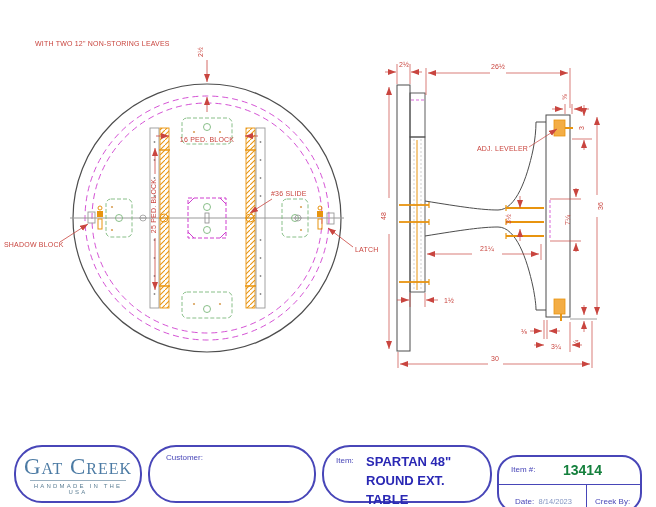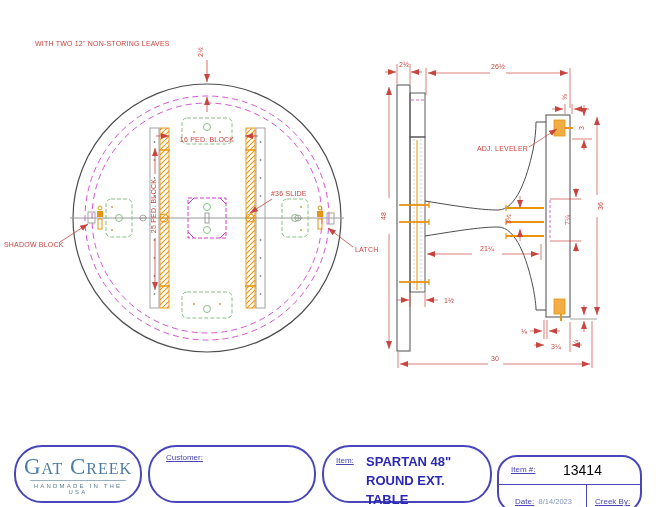--- a/index.html
+++ b/index.html
@@ -2,31 +2,31 @@
 <html><head>
 <meta charset="utf-8">
 <style>
   html,body{margin:0;padding:0;background:#ffffff;}
   .sheet{position:relative;width:656px;height:507px;background:#fff;overflow:hidden;
          font-family:"Liberation Sans",sans-serif;}
   svg text{font-family:"Liberation Sans",sans-serif;}
   .redtxt{fill:#c9453f;font-size:7px;letter-spacing:.2px;}
   .titleblock{position:absolute;left:0;top:443px;width:656px;height:64px;}
   .tbbox{position:absolute;border:2px solid #4846b8;border-radius:28px;background:#fff;box-sizing:border-box;}
-  .lbl{color:#4846b8;font-size:8px;text-decoration:underline;}
+  .lbl{color:#4846b8;font-size:8px;}
   .logo-name{font-family:"Liberation Serif",serif;font-variant:small-caps;color:#4c7ba4;
              font-size:23px;letter-spacing:1px;line-height:1;text-align:center;margin-top:8px;}
   .logo-tag{color:#5d7f95;font-size:6px;letter-spacing:2.2px;text-align:center;
             border-top:1px solid #9ab0c0;margin:2px 14px 0 14px;padding-top:2px;}
   .cust-lbl{position:absolute;top:6px;left:16px;}
   .item-lbl{position:absolute;top:9px;left:12px;}
   .item-val{position:absolute;top:6px;left:42px;color:#2a28b4;font-weight:bold;font-size:13px;line-height:1.45;}
   .no-top{position:absolute;top:0;left:0;right:0;height:27px;border-bottom:1.5px solid #4846b8;}
   .no-lbl{position:absolute;top:8px;left:12px;}
-  .no-val{position:absolute;top:5px;left:64px;color:#000000;font-weight:normal;font-size:14px;}
+  .no-val{position:absolute;top:5px;left:64px;color:#15803d;font-weight:bold;font-size:14px;}
   .no-bottom{position:absolute;top:27px;left:0;right:0;bottom:0;display:flex;}
   .date-cell{width:88px;border-right:1.5px solid #4846b8;position:relative;padding:6px 0 0 16px;box-sizing:border-box;}
   .drawn-cell{flex:1;position:relative;padding:6px 0 0 8px;box-sizing:border-box;}
   .soft-val{color:#8495c2;font-size:7.5px;}
 </style>
 </head>
 <body>
 
 <div class="sheet">
 

